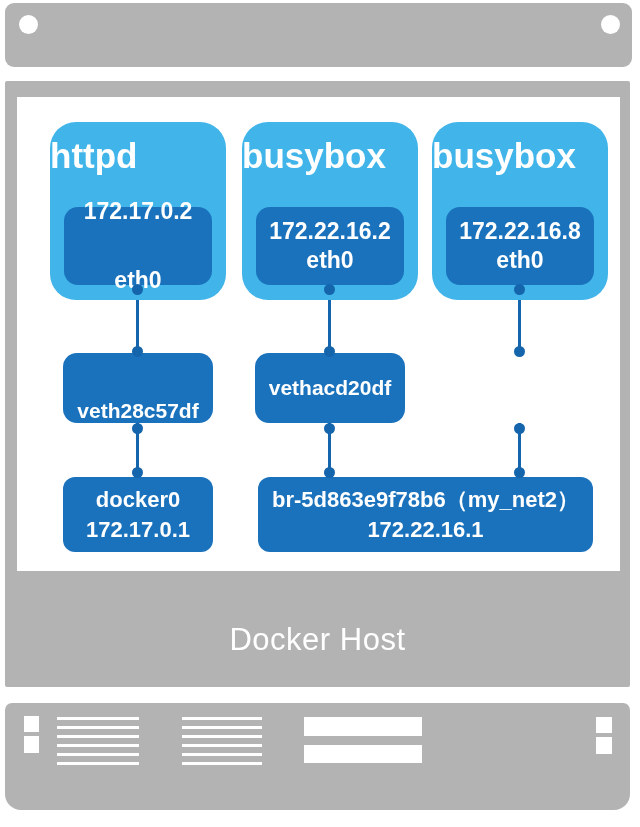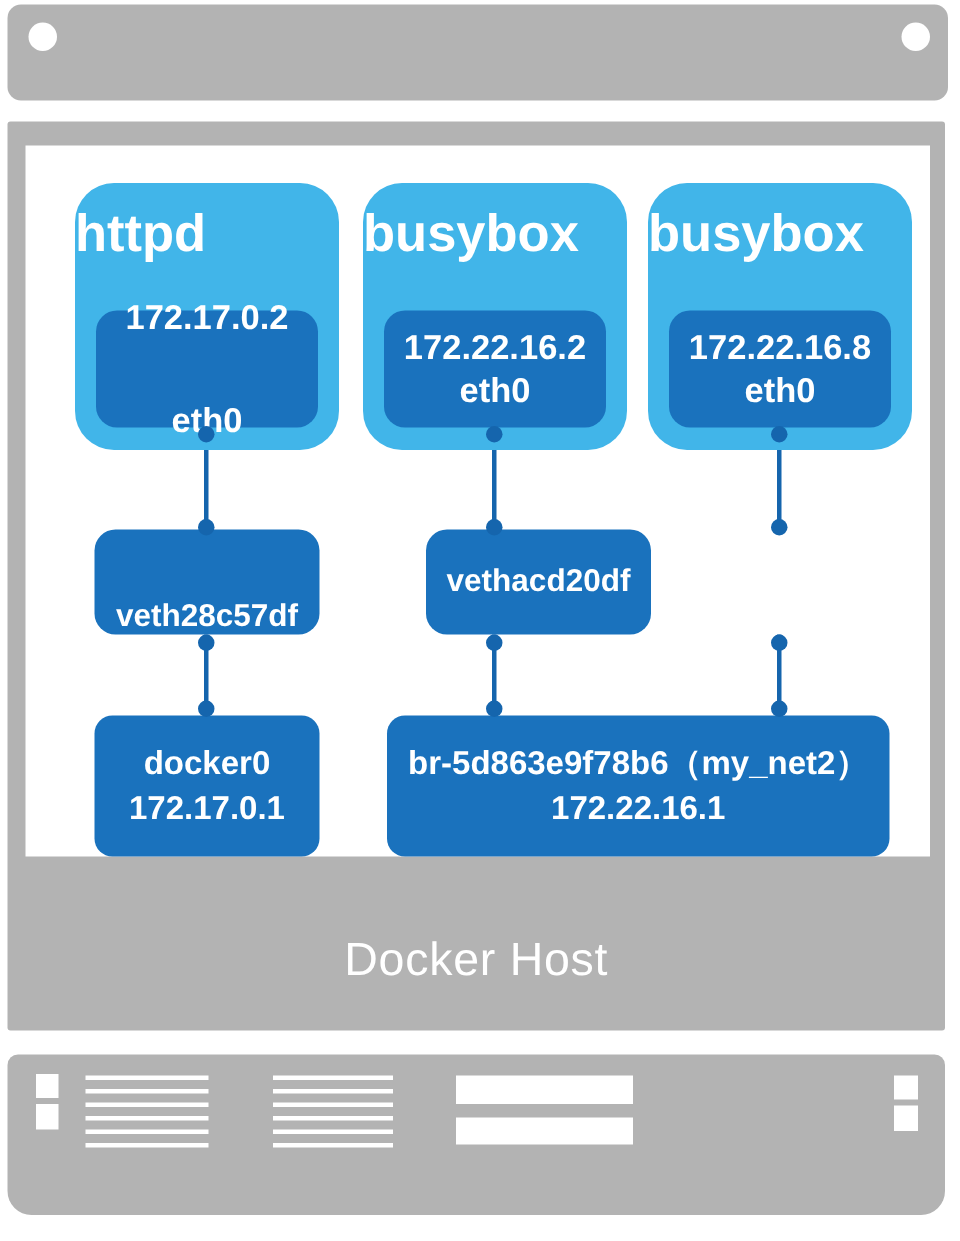--- a/index.html
+++ b/index.html
@@ -16,21 +16,21 @@
 
   .container-box{top:122px;width:176px;height:178px;background:#41b5e9;border-radius:26px;}
   .container-title{top:136px;width:176px;text-align:left;color:#ffffff;
                    font-size:35px;font-weight:bold;line-height:40px;}
   .ip-box{top:207px;width:148px;height:78px;background:#1a72bd;border-radius:14px;
           color:#ffffff;font-size:23px;font-weight:bold;text-align:center;
           display:flex;flex-direction:column;justify-content:center;line-height:29px;}
   .veth-box{top:353px;width:150px;height:70px;background:#1a72bd;border-radius:14px;
             color:#ffffff;font-size:21px;font-weight:bold;text-align:center;
             display:flex;align-items:center;justify-content:center;}
-  .bridge-box{top:477px;height:94px;background:#1a72bd;border-radius:12px;
+  .bridge-box{top:477px;height:75px;background:#1a72bd;border-radius:12px;
               color:#ffffff;font-size:22px;font-weight:bold;text-align:center;
               display:flex;flex-direction:column;justify-content:center;line-height:30px;}
   .connector{width:3px;background:#1565ad;}
   .dot{width:11px;height:11px;border-radius:50%;background:#1565ad;}
 
   .host-label{left:5px;top:622px;width:625px;text-align:center;color:#ffffff;
               font-size:31px;font-weight:400;letter-spacing:0.5px;}
 
   .bottom-block{left:5px;top:703px;width:625px;height:107px;border-radius:7px 7px 16px 16px;}
   .sq{background:#ffffff;}
@@ -75,21 +75,21 @@
   <div class="abs container-box" style="left:432px;"></div>
   <div class="abs container-title" style="left:432px;">busybox</div>
   <div class="abs ip-box" style="left:446px;text-align:center;">
     <span>172.22.16.8</span>
     <span>eth0</span>
   </div>
 
   <div class="abs veth-box" style="left:63px;align-items:flex-end;">
     <span>veth28c57df</span>
   </div>
-  <div class="abs veth-box" style="left:255px;margin-left:29px;">
+  <div class="abs veth-box" style="left:255px;">
     <span>vethacd20df</span>
   </div>
 
   <div class="abs bridge-box" style="left:63px;width:150px;">
     <span>docker0</span>
     <span>172.17.0.1</span>
   </div>
   <div class="abs bridge-box" style="left:258px;width:335px;">
     <span>br-5d863e9f78b6（my_net2）</span>
     <span>172.22.16.1</span>

